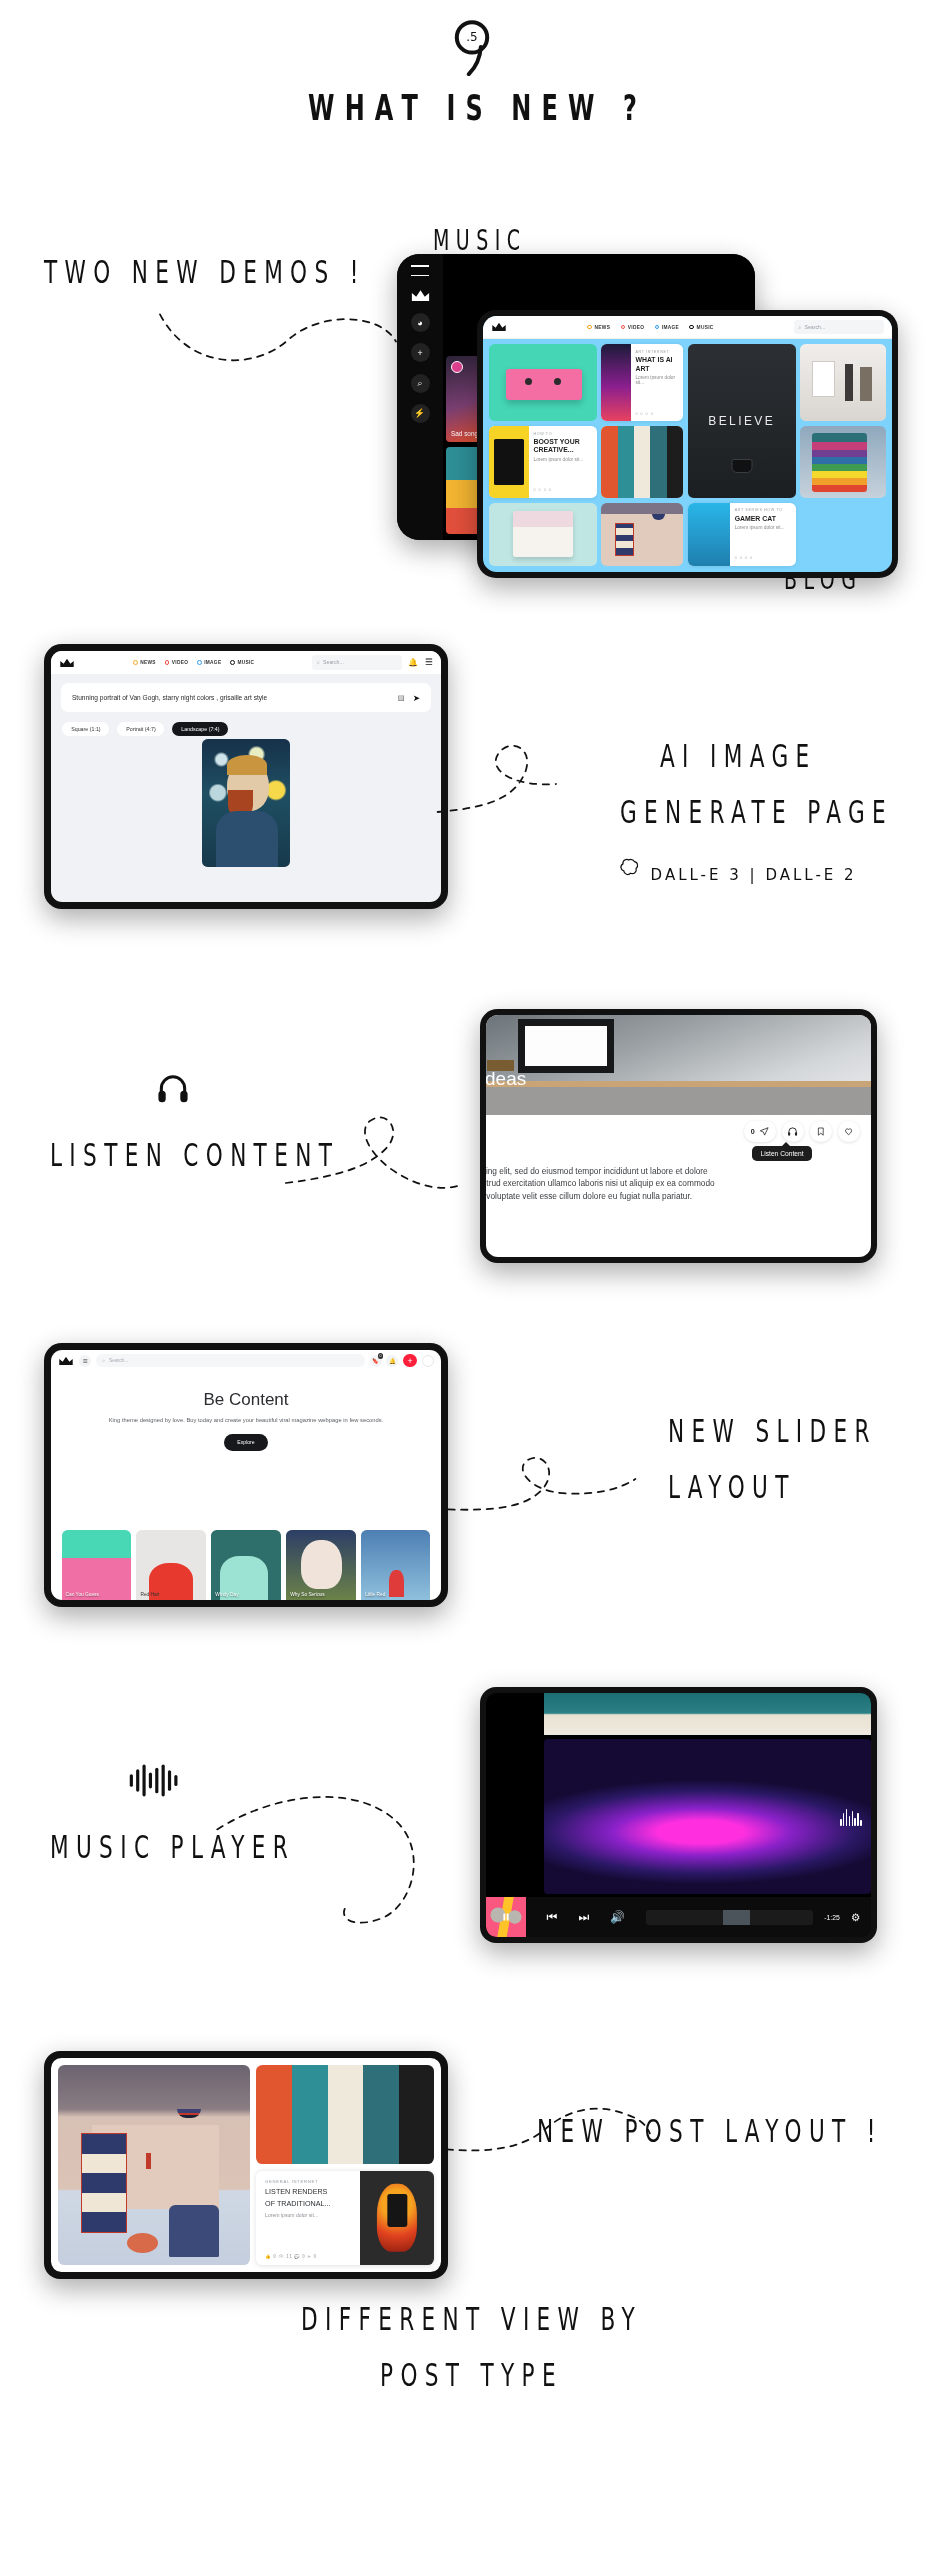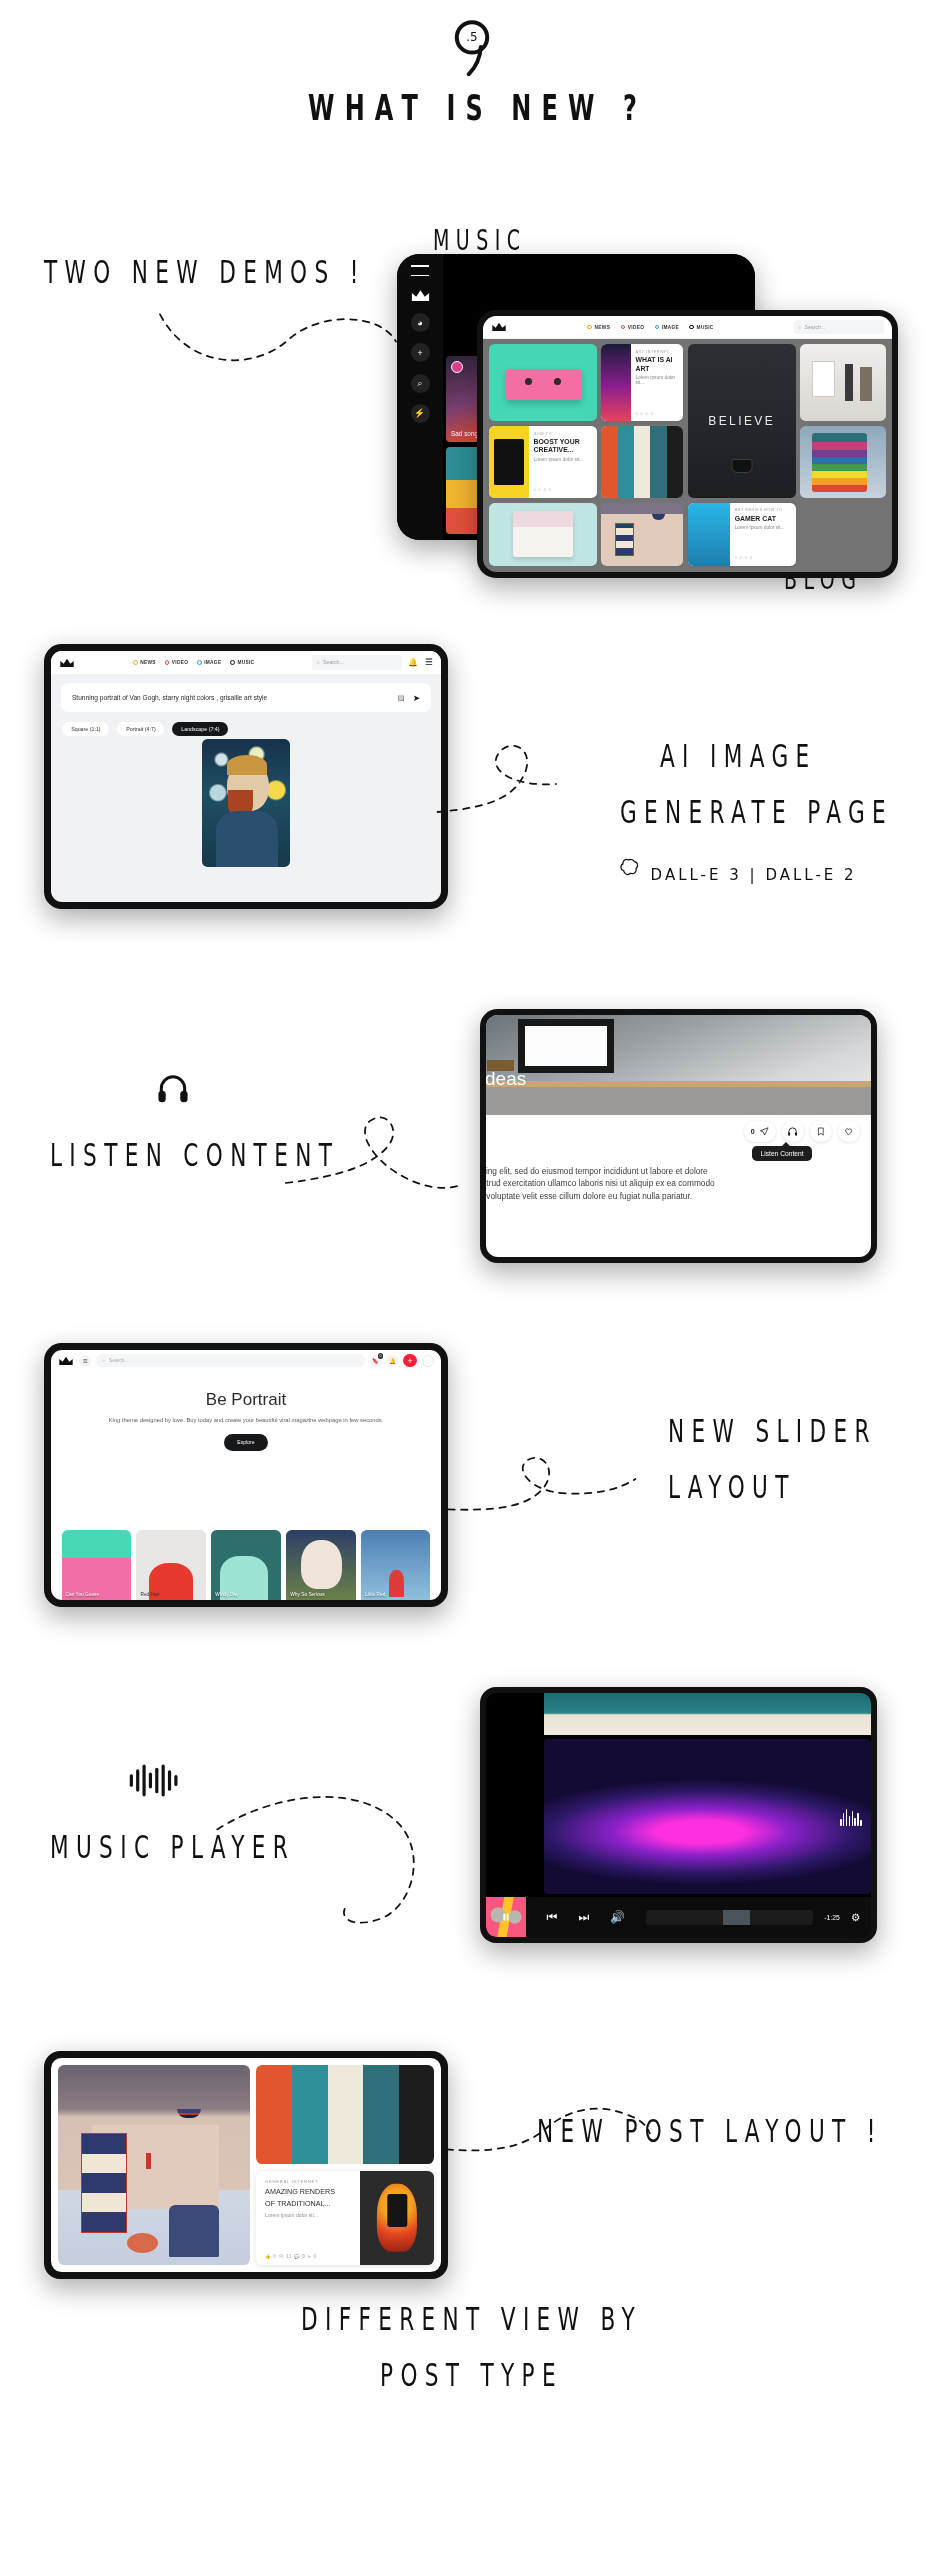--- a/index.html
+++ b/index.html
@@ -30,21 +30,21 @@
   #hdr-title .caption{
     font-size:24px; letter-spacing:.42em; font-weight:600; display:inline-block;
   }
 
   
   .device{
     position:absolute; background:#111; border-radius:21px;
     box-shadow:0 9.6px 27px rgba(0,0,0,.32);
     overflow:hidden;
   }
-  .screen{ position:absolute; background:#737373; overflow:hidden; }
+  .screen{ position:absolute; background:#7dd3fc; overflow:hidden; }
 
   
   .dash{ position:absolute; pointer-events:none; }
 
   
   #music-phone{ left:397px; top:254px; width:358px; height:286px; border-radius:22.4px; }
   #music-phone .rail{
     position:absolute; left:0; top:0; width:46px; height:100%;
     background:#0b0b0b; display:flex; flex-direction:column; align-items:center; padding-top:11.2px; gap:11.2px;
   }
@@ -462,21 +462,21 @@
         <span>⌕</span>
         <span>Search...</span>
       </div>
       <div class="iconbtn">🔖
         <i style="position:absolute;top:-1.6px;right:-1.6px;width:5.6px;height:5.6px;border-radius:50%;background:#2d2d2d;color:#fff;font-size:3.5px;display:flex;align-items:center;justify-content:center;font-style:normal">0</i>
       </div>
       <div class="iconbtn">🔔</div>
       <div class="plus">+</div>
       <div class="iconbtn" style="background:#fff;border:0.8px solid #e6e7ea"></div>
     </div>
-    <div class="bigtitle">Be Portrait</div>
+    <div class="bigtitle">Be Content</div>
     <div class="subtitle">King theme designed by love. Buy today and create your beautiful viral magazine webpage in few seconds.</div>
     <button class="explore">Explore</button>
     <div class="srow">
       <div class="scard" style="background:linear-gradient(180deg,#49d8b6 0 40%,#f06fa4 40%)">
         <div class="scap">Can You Guess</div>
       </div>
       <div class="scard" style="background:#e7e6e4">
         <div style="position:absolute;left:18%;bottom:0;width:64%;height:52%;border-radius:44% 44% 0 0;background:#e8392f"></div>
         <div class="scap" style="color:#333;text-shadow:none">Red Hair</div>
       </div>
@@ -570,21 +570,21 @@
           <span style="background:#e2562f"></span>
             <span style="background:#2f8f96"></span>
           <span style="background:#efe9dc"></span>
             <span style="background:#2f6f7a"></span>
             <span style="background:#1d1d1d"></span>
         </div>
       </div>
       <div class="pcard">
         <div class="pcl">
           <div class="pmeta">GENERAL   INTERNET</div>
-          <div class="ptitle">AMAZING RENDERS</div>
+          <div class="ptitle">LISTEN RENDERS</div>
           <div class="ptitle">OF TRADITIONAL...</div>
           <div class="pexc">Lorem ipsum dolor sit...</div>
           <div class="pstats">
             <span>👍 <b>0</b></span>
             <span>👁 <b>11</b></span>
             <span>💬 <b>0</b></span>
             <span>➤ <b>0</b></span>
           </div>
         </div>
         <div class="pcr">

